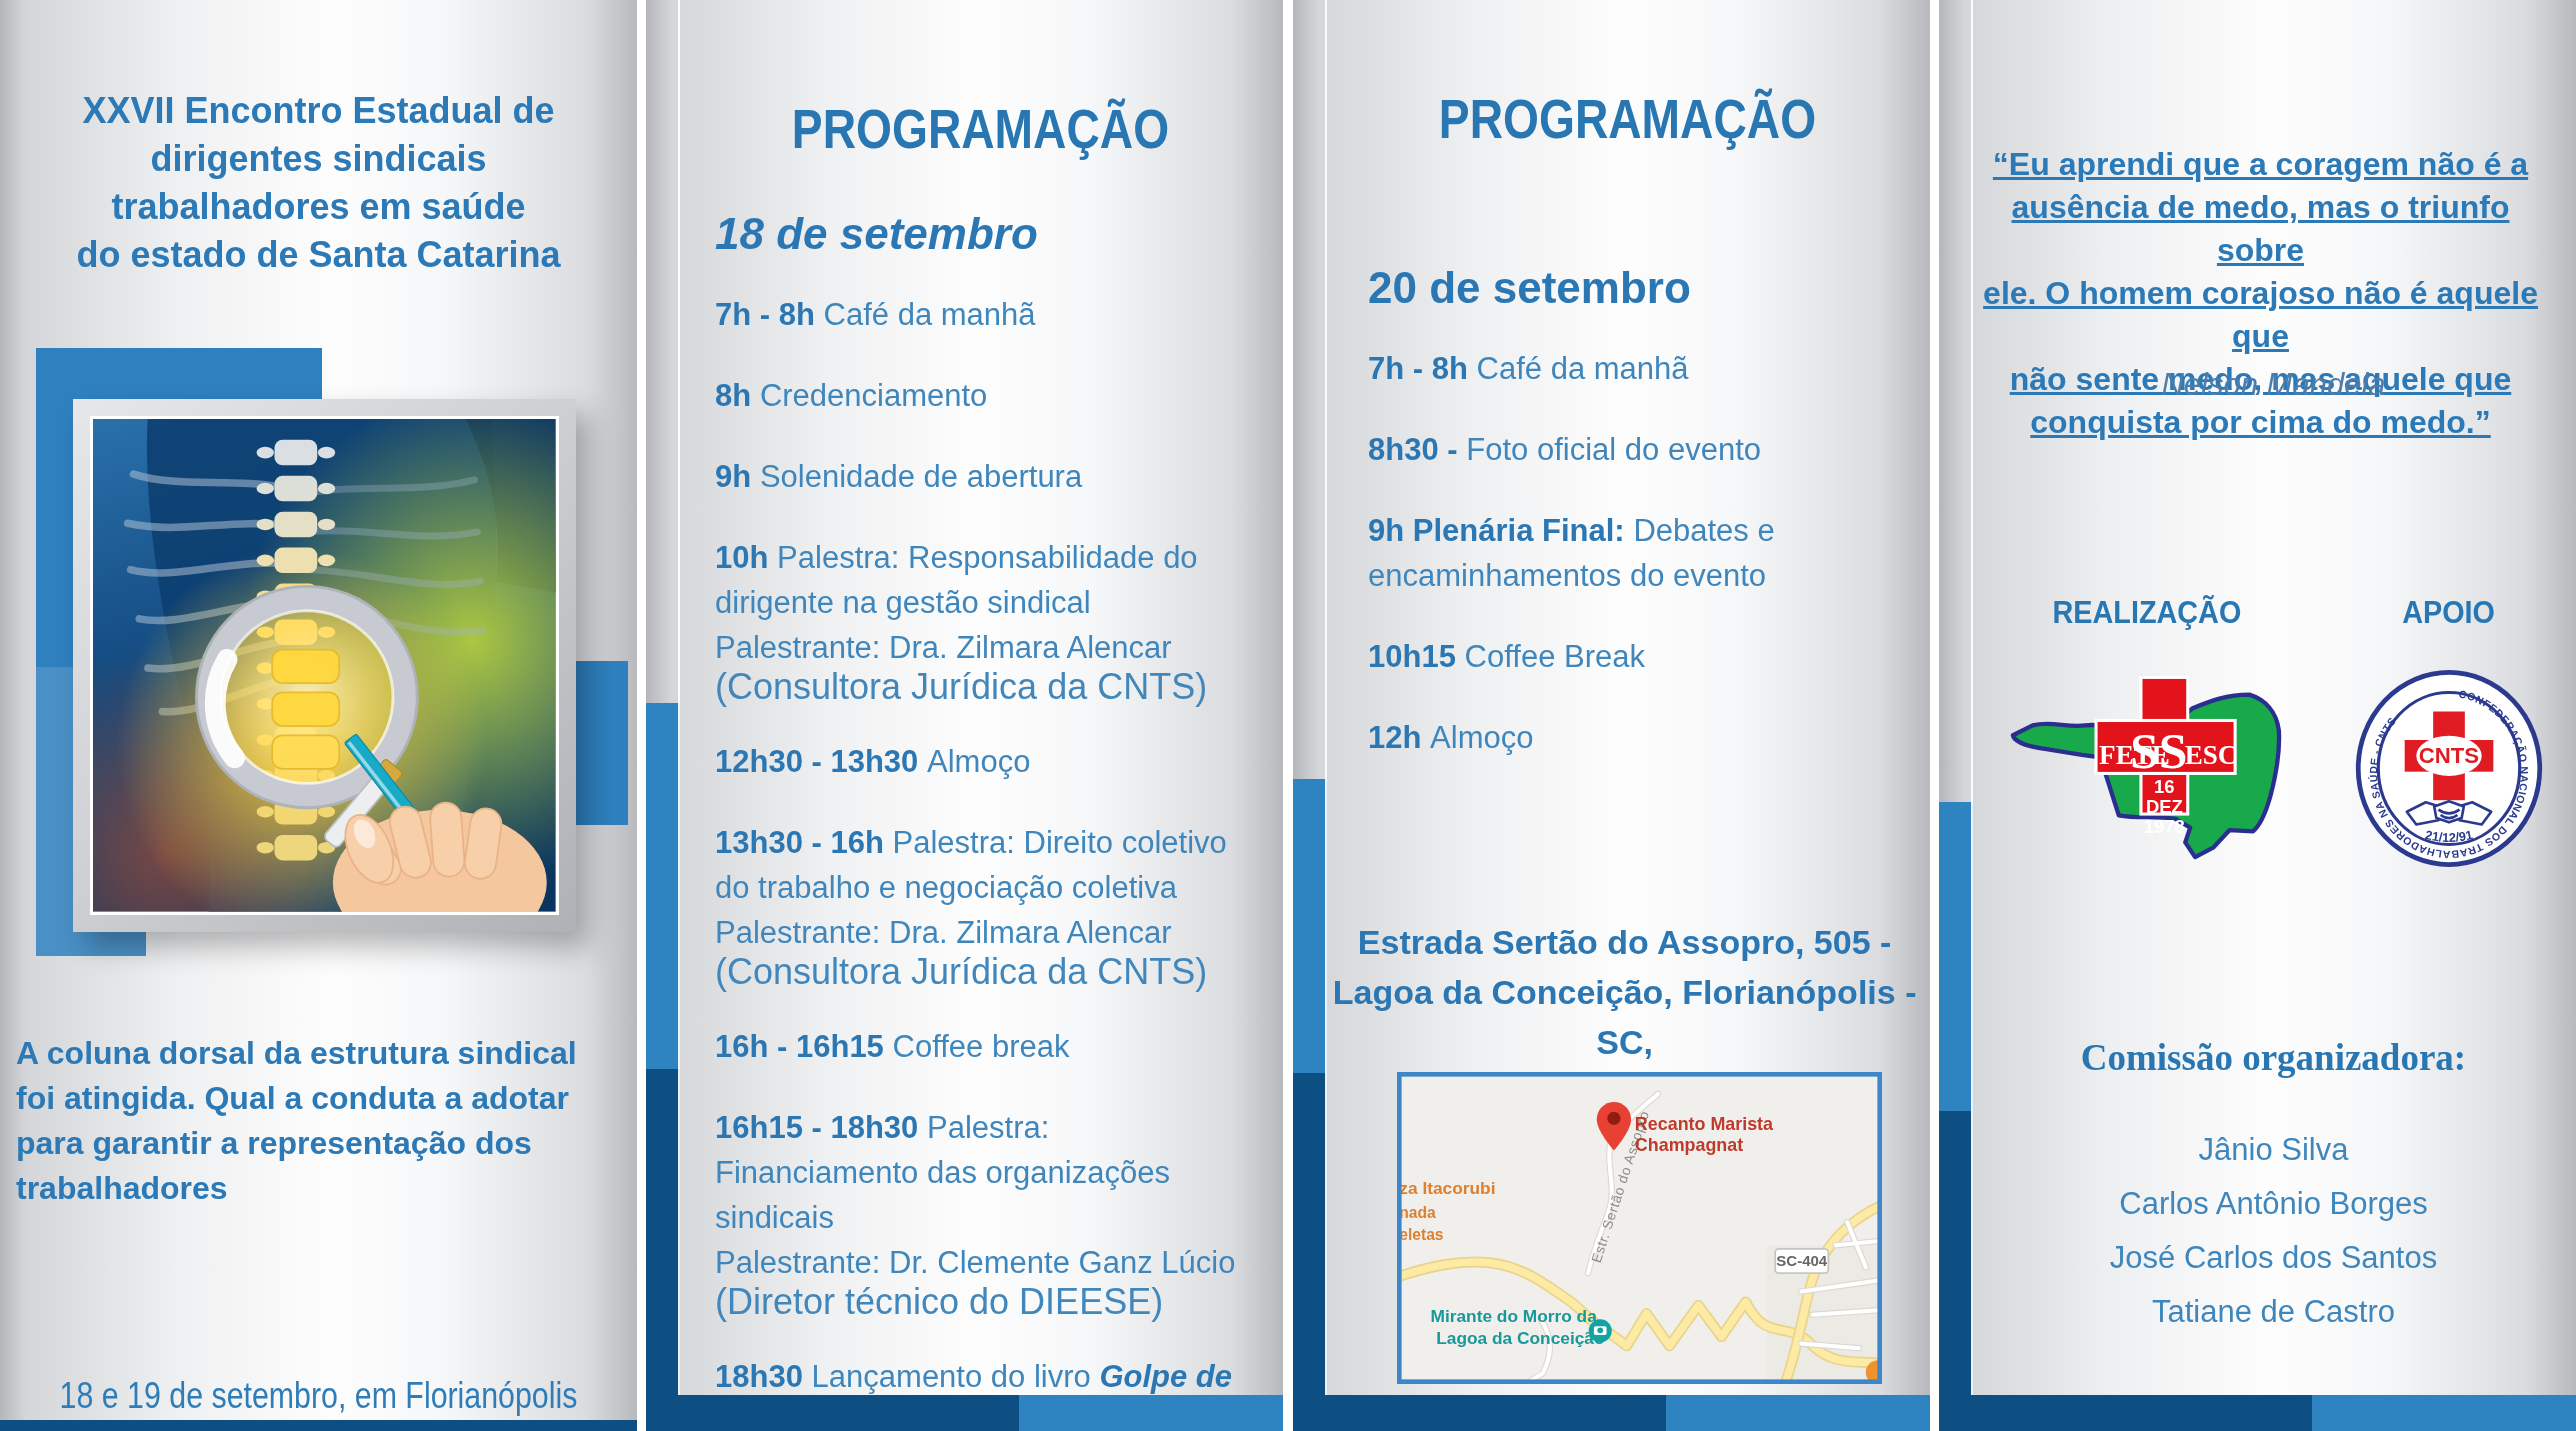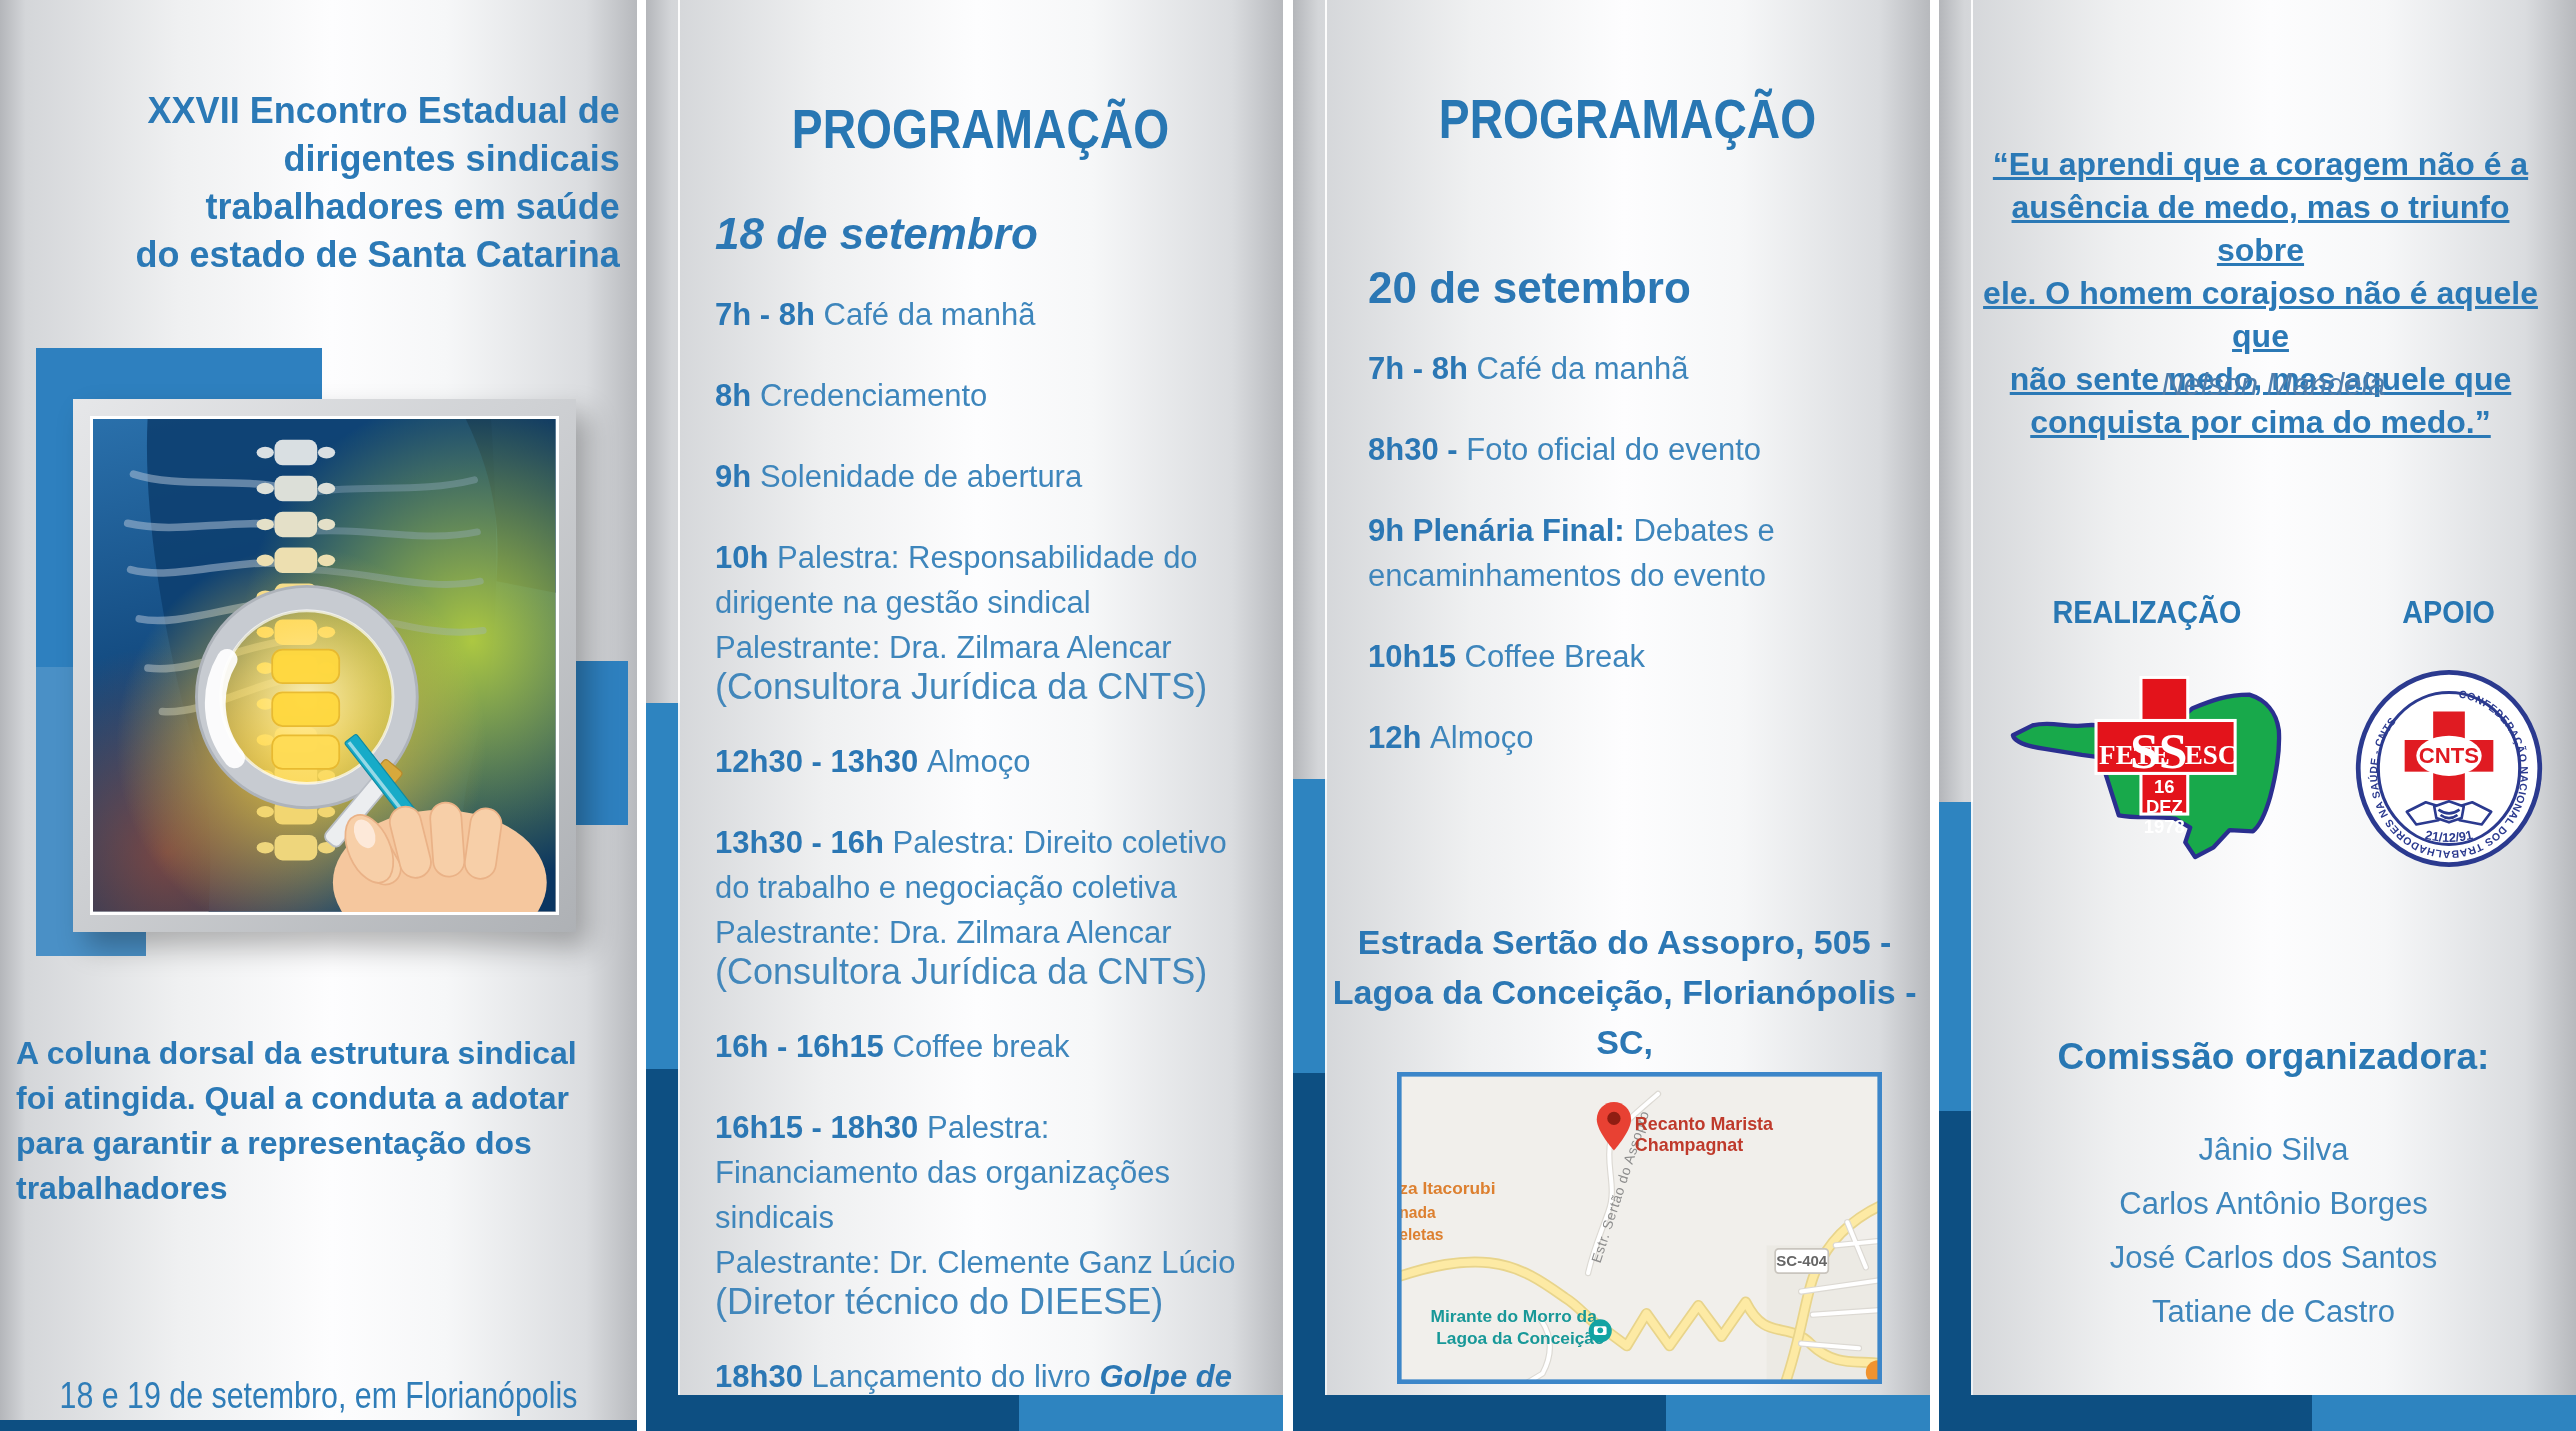--- a/index.html
+++ b/index.html
@@ -11,21 +11,21 @@
 
   .stripe{position:absolute;left:0;top:0;bottom:0;width:32px;border-right:2.9px solid rgba(255,255,255,.92);}
   .s2{background:linear-gradient(180deg,rgba(0,0,0,0) 0 703px,#2e84c0 703px 1069px,#0d4f82 1069px 100%);}
   .s3{background:linear-gradient(180deg,rgba(0,0,0,0) 0 779px,#2e84c0 779px 1073px,#0d4f82 1073px 100%);}
   .s4{background:linear-gradient(180deg,rgba(0,0,0,0) 0 802px,#2e84c0 802px 1111px,#0d4f82 1111px 100%);}
   .botbar{position:absolute;left:0;right:0;bottom:0;height:36px;z-index:5;
           background:linear-gradient(90deg,#0d4f82 0 58.5%,#2e84c0 58.5% 100%);}
   .botstrip{position:absolute;left:0;right:0;bottom:0;height:11.5px;background:#0d4f82;z-index:5;}
 
   .pre{white-space:pre-line;}
-  .ttl{position:absolute;left:17.3px;right:17.3px;top:87px;margin:0;text-align:right;
+  .ttl{position:absolute;left:17.3px;right:17.3px;top:87px;margin:0;text-align:center;
        font-size:36px;line-height:48px;font-weight:bold;color:#2b79b6;}
   .tagline{position:absolute;left:16px;right:16px;top:1031px;margin:0;
        font-size:32px;line-height:45px;font-weight:bold;color:#2b79b6;}
   .dateline{position:absolute;left:0;right:0;top:1375px;margin:0;text-align:center;
        font-size:37px;font-weight:400;color:#2f7db8;transform:scaleX(.82);transform-origin:center;}
 
   .sqA{position:absolute;left:36px;top:348px;width:286px;height:319px;background:#2e80bf;}
   .sqB{position:absolute;left:36px;top:667px;width:110px;height:289px;background:#4a90c6;}
   .sqC{position:absolute;left:575px;top:661px;width:53px;height:164px;background:#2e80bf;}
   .frame{position:absolute;left:73px;top:399px;width:503px;height:533px;box-sizing:border-box;
@@ -61,21 +61,21 @@
   .author{position:absolute;left:32px;right:0;top:367px;margin:0;text-align:center;
           font-size:31px;font-style:italic;color:#4f7dab;}
   .logo-heads{position:absolute;left:32px;right:0;top:594px;display:flex;}
   .logo-heads .cell-l{width:58%;text-align:center;}
   .logo-heads .cell-r{width:42%;text-align:center;}
   .logo-heads span{font-size:32px;font-weight:bold;color:#2877b3;display:inline-block;transform:scaleX(.9);}
   .logos{position:absolute;left:32px;right:0;top:664px;height:208px;display:flex;align-items:center;}
   .logos .cell-l{width:58%;display:flex;justify-content:center;}
   .logos .cell-r{width:42%;display:flex;justify-content:center;}
   .committee-h{position:absolute;left:32px;right:0;top:1036px;margin:0;text-align:center;
-               font-size:37px;font-weight:bold;color:#2877b3;}
+               font-size:37px;font-weight:bold;color:#2877b3;font-family:Liberation Serif, serif;}
   .names{position:absolute;left:32px;right:0;top:1123px;text-align:center;}
   .names .name{font-size:31px;line-height:54px;color:#3e86bc;}
 </style>
 </head>
 <body>
 
 <div id="root">
 
   <section class="panel p1">
     <h1 class="ttl pre">XXVII Encontro Estadual de

